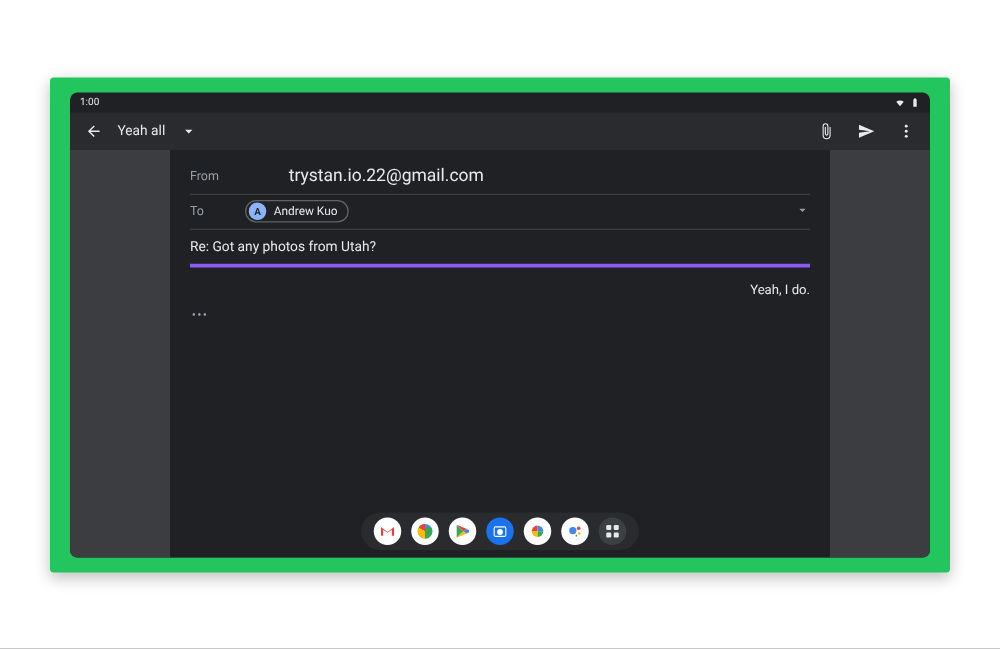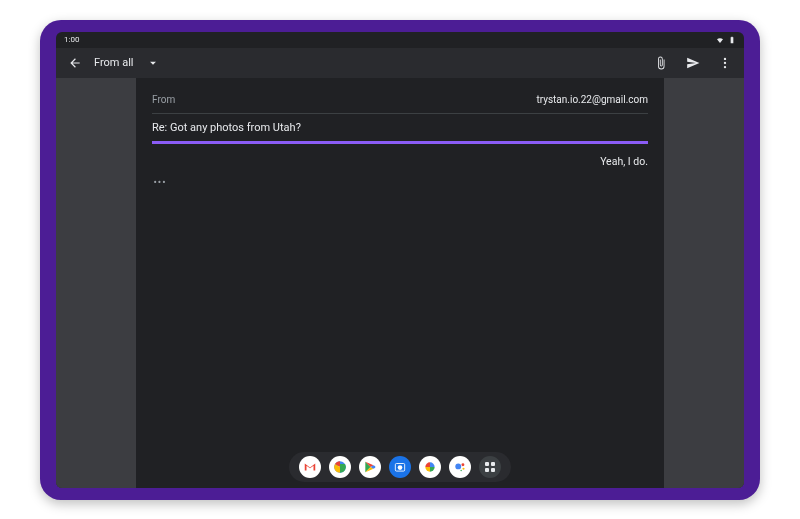--- a/index.html
+++ b/index.html
@@ -7,23 +7,23 @@
     background: #ffffff;
     width: 800px;
     height: 519px;
     font-family: Roboto, Arial, sans-serif;
     display: flex;
     align-items: center;
     justify-content: center;
   }
   .tablet-frame {
     width: 720px;
-    height: 480px;
-    background: #4c1d95;
-    border-radius: 21px;
+    height: 396px;
+    background: #22c55e;
+    border-radius: 3px;
     padding: 12px 16px;
     position: relative;
     box-shadow: 0 4px 12px rgba(0,0,0,0.25);
   }
   .screen {
     width: 100%;
     height: 100%;
     background: #202124;
     border-radius: 6px;
     position: relative;
@@ -72,24 +72,24 @@
     font-size:10.5px;
     padding: 8px 16px 0 16px;
     display:flex;
     flex-direction:column;
   }
   .row {
     display:flex;
     align-items:center;
     min-height:28px;
     border-bottom:1px solid #3c4043;
-    justify-content:space-between;
+    gap:10px;
   }
   .row-label { color:#9aa0a6; width:34px; font-size:10px; }
-  .from-addr { color:#e8eaed; font-size:10px; }
+  .from-addr { color:#e8eaed; font-size:14px;margin-left:35px; }
   .chip {
     display:flex;
     align-items:center;
     gap:6px;
     background:transparent;
     border:1px solid #5f6368;
     border-radius:12px;
     padding:1px 8px 1px 2px;
     height:18px;
   }
@@ -179,21 +179,21 @@
       </div>
     </div>
 
     <div class="app-bar">
       <div class="left">
         <div class="icon-btn">
           <svg viewBox="0 0 24 24">
               <path d="M20 11H7.8l5.6-5.6L12 4l-8 8 8 8 1.4-1.4L7.8 13H20z"></path>
             </svg>
         </div>
-        <span>From all</span>
+        <span>Yeah all</span>
         <div class="icon-btn">
           <svg viewBox="0 0 24 24">
               <path d="M7 10l5 5 5-5z"></path>
             </svg>
         </div>
       </div>
       <div class="spacer"></div>
       <div class="right">
         <div class="icon-btn">
           <svg viewBox="0 0 24 24">
@@ -217,20 +217,32 @@
 
     <div class="content-area">
       <div class="side-gutter"></div>
       <div class="compose-panel">
 
         <div class="row">
           <span class="row-label">From</span>
           <span class="from-addr">trystan.io.22@gmail.com</span>
         </div>
 
+        <div class="row">
+          <span class="row-label">To</span>
+          <div class="chip">
+            <div class="avatar">A</div>
+            <span class="name">Andrew Kuo</span>
+          </div>
+          <div class="expand-down">
+            <svg viewBox="0 0 24 24">
+                <path d="M7 10l5 5 5-5z"></path>
+              </svg>
+          </div>
+        </div>
 
         <div class="subject-row">
           <span>Re: Got any photos from Utah?</span>
         </div>
 
         <div class="body-area">
           <div>Yeah, I do.</div>
           <div class="ellipsis">•••</div>
         </div>
 

